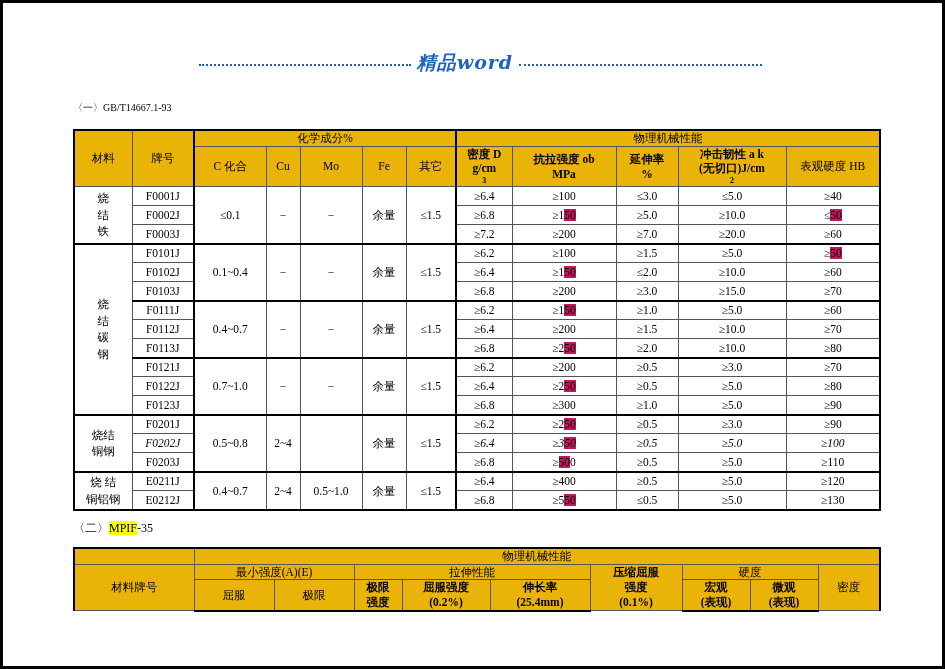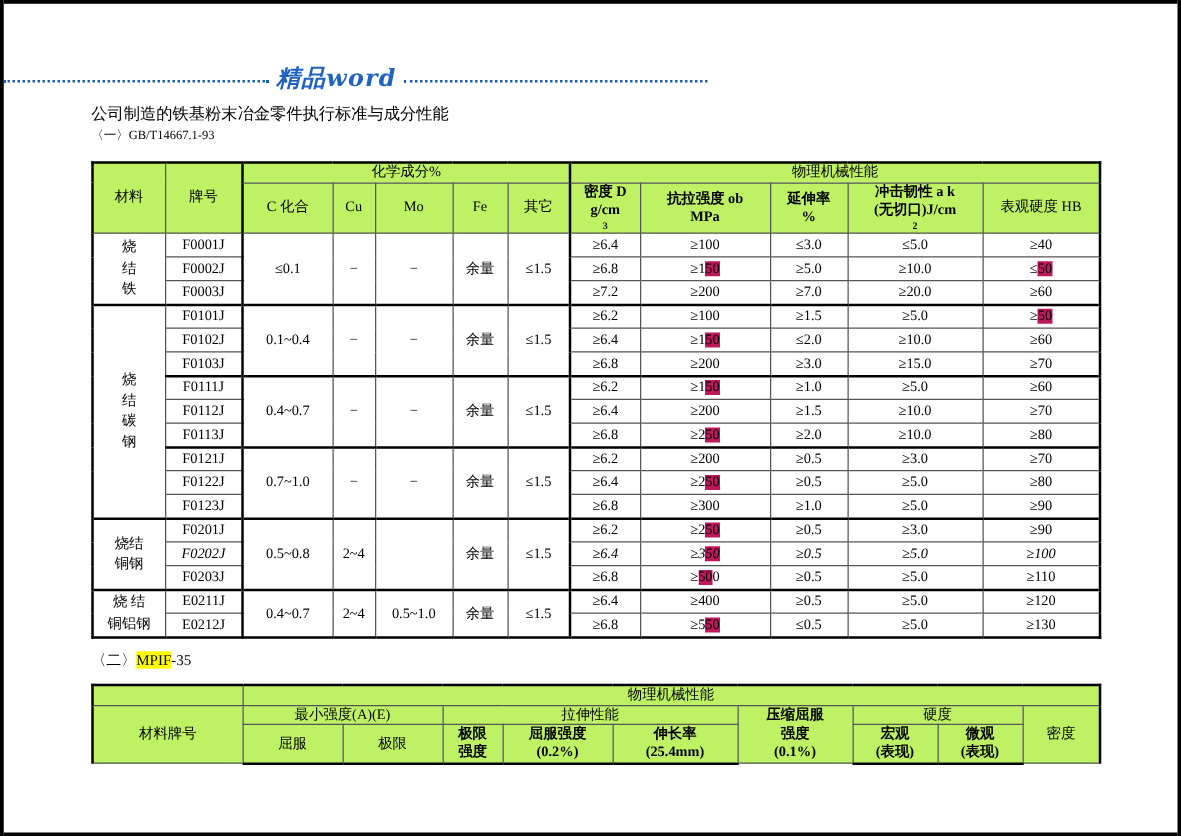--- a/index.html
+++ b/index.html
@@ -19,22 +19,22 @@
   }
   .page-top-rule{
     position:absolute;left:0;right:0;top:0;height:3px;background:#000;
   }
   .page-bottom-rule{
     position:absolute;left:0;right:0;bottom:0;height:3px;background:#000;
   }
 
   
   .deco-header{
-    position:absolute;left:0;right:0;top:48px;height:30px;
-    display:flex;align-items:center;
+    position:absolute;left:16px;right:0;top:48px;height:30px;
+    display:flex;align-items:center;justify-content:center;
   }
   .deco-dots{
     flex:0 0 auto;
     height:1px;
     border-top:2px dotted #1c5fb5;
     width:212px;
     margin-top:4px;
   }
   .deco-word{
     font-family:"DejaVu Serif",serif;
@@ -73,21 +73,21 @@
   table.t2{left:70px;top:547px;width:806px;}
   td,th{
     border:1px solid #555;
     text-align:center;
     vertical-align:middle;
     padding:0;
     font-weight:normal;
     line-height:1.28;
     font-family:"Liberation Serif","DejaVu Serif",serif;
   }
-  th{background:#bef264;}
+  th{background:#eab308;}
   .outer-t{border-top:2px solid #000;}
   .outer-b{border-bottom:2px solid #000;}
   .outer-l{border-left:2px solid #000;}
   .outer-r{border-right:2px solid #000;}
   .thick-l{border-left:2px solid #000;}
   .thick-t{border-top:2px solid #000;}
 
   .stack{display:block;font-weight:bold;}
   .stack span{display:block;white-space:nowrap;}
   .vtext{letter-spacing:0;line-height:1.45;}
@@ -101,21 +101,20 @@
 <div class="page">
   <div class="page-top-rule"></div>
   <div class="page-bottom-rule"></div>
 
   <div class="deco-header">
     <div class="deco-dots"></div>
     <div class="deco-word">精品word</div>
     <div class="deco-dots right"></div>
   </div>
 
-  <div class="doc-line l1">公司制造的铁基粉末冶金零件执行标准与成分性能</div>
   <div class="doc-line l2">〈一〉GB/T14667.1-93</div>
   <div class="doc-line l3">
     <span>〈二〉</span><span class="hl-yellow">MPIF</span><span>-35</span>
   </div>
 
   <table class="t1">
     <colgroup>
       <col style="width:58px">
         <col style="width:62px">
       <col style="width:72px">

